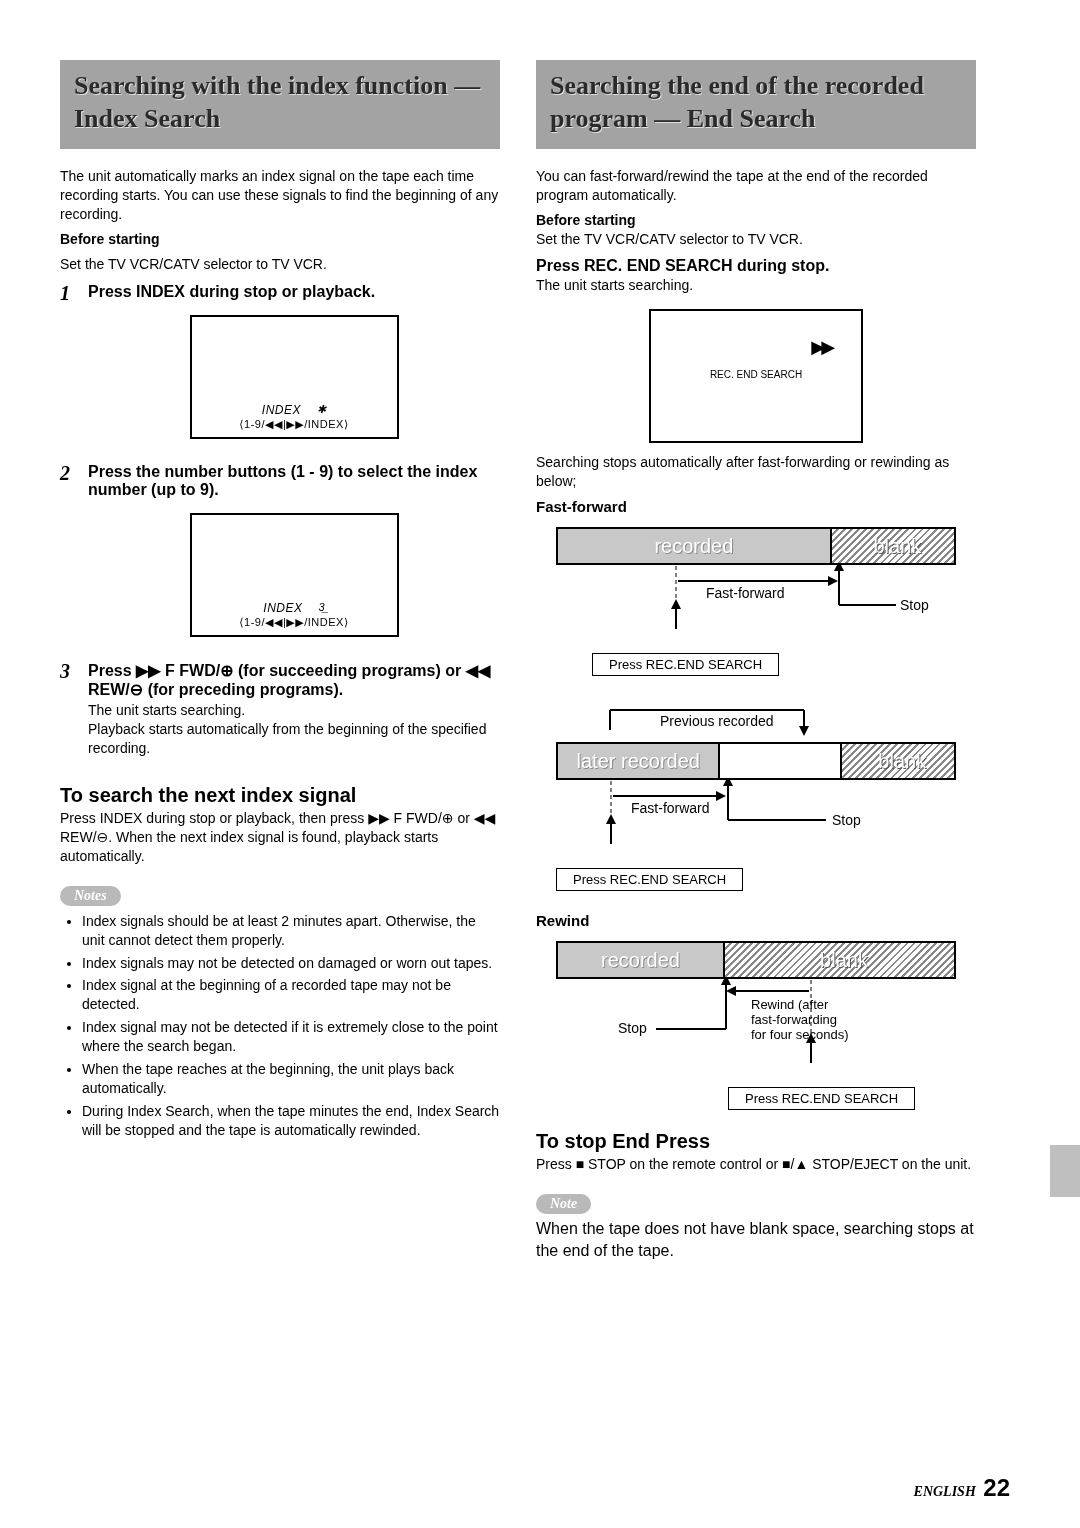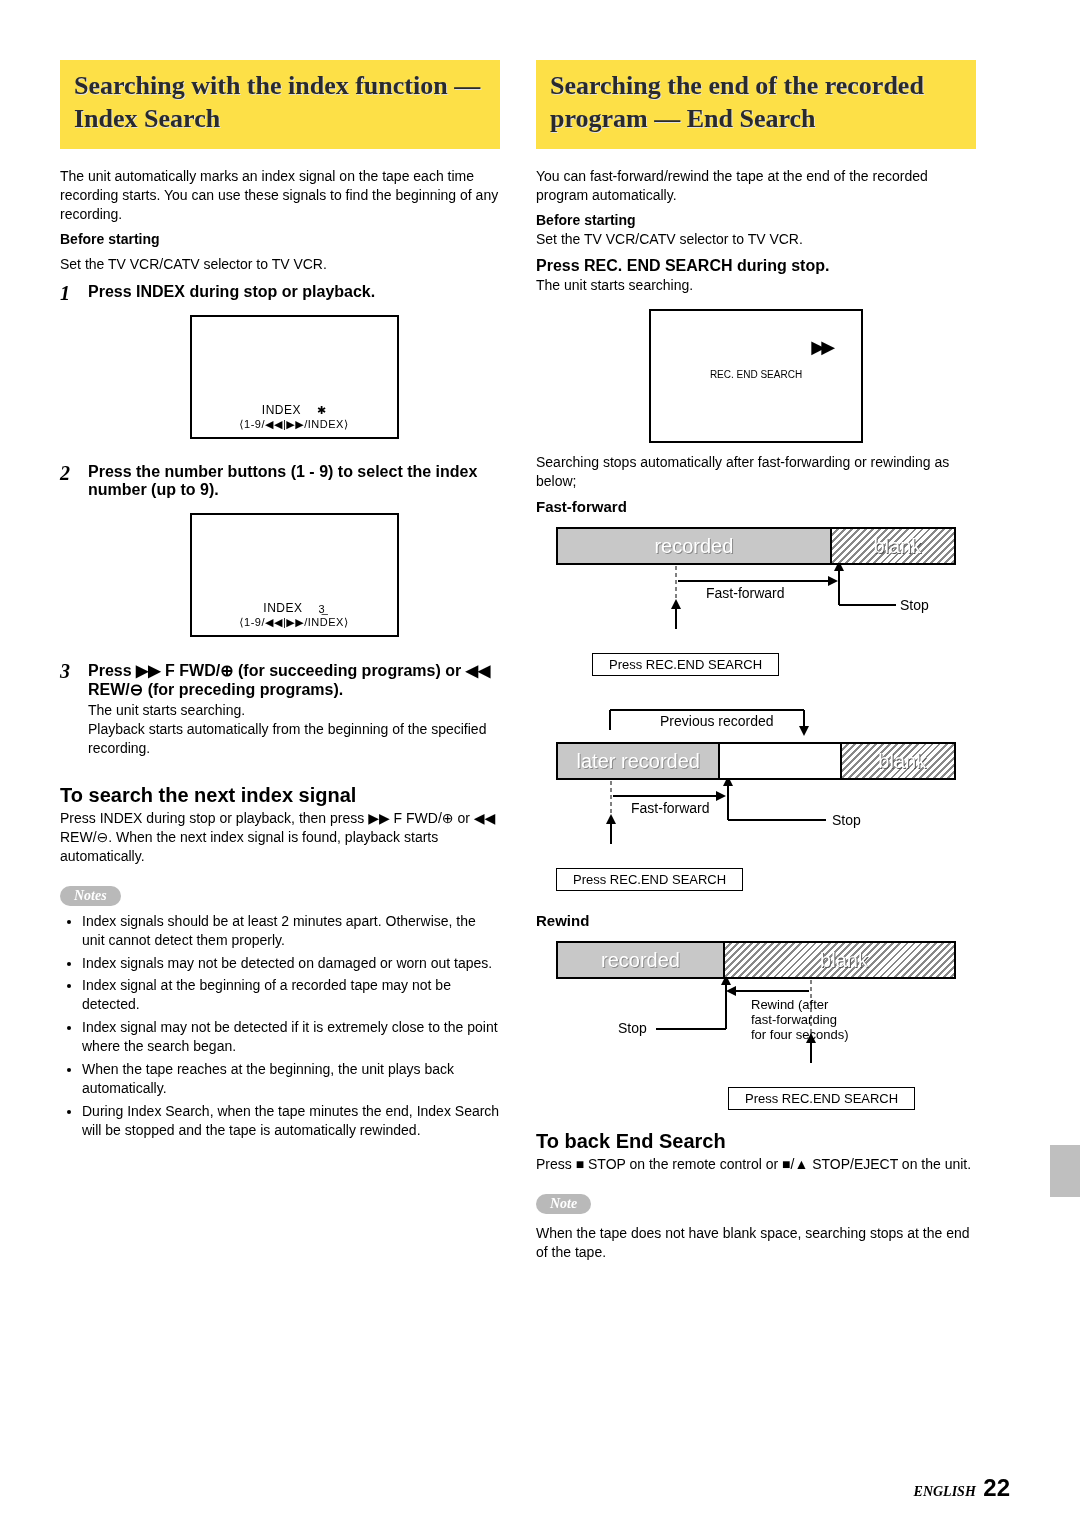--- a/index.html
+++ b/index.html
@@ -17,21 +17,21 @@
     padding: 60px 60px 40px 60px;
     position: relative;
     display: flex;
     gap: 36px;
   }
   .col {
     width: 440px;
     box-sizing: border-box;
   }
   h1.section {
-    background: #fde047;
+    background: #a3a3a3;
     margin: 0 0 18px 0;
     padding: 10px 14px 14px 14px;
     font-family: Georgia, "Times New Roman", serif;
     font-weight: bold;
     font-size: 26px;
     line-height: 1.25;
     color: #2a2a2a;
     text-shadow: 1px 1px 0 #e0e0e0;
     min-height: 60px;
   }
@@ -85,21 +85,21 @@
     font-family: Arial, sans-serif;
   }
   .lcd .idx {
     font-family: Arial, sans-serif;
     font-size: 12px;
     letter-spacing: 0.5px;
   }
   .lcd .tick {
     font-size: 11px;
   }
-  .lcd-row { display:flex; justify-content:center; align-items:flex-end; gap:16px; }
+  .lcd-row { display:flex; justify-content:center; align-items:flex-start; gap:16px;font-style:italic; }
   
   .endbox {
     border: 2px solid #000;
     width: 210px;
     height: 130px;
     margin: 14px auto 10px auto;
     position: relative;
   }
   .endbox .ff-icon {
     position: absolute;
@@ -319,24 +319,24 @@
 
         <text x="195" y="30" class="cap" style="font-size:13px">
           <tspan x="195" dy="0">Rewind (after</tspan>
           <tspan x="195" dy="15">fast-forwarding</tspan>
           <tspan x="195" dy="15">for four seconds)</tspan>
         </text>
       </svg>
       <div style="margin-top:-26px; margin-left:172px" class="boxlabel">Press REC.END SEARCH</div>
     </div>
 
-    <h2 class="subhead">To back End Search</h2>
+    <h2 class="subhead">To stop End Press</h2>
     <p style="margin-top:0">Press ■ STOP on the remote control or ■/▲ STOP/EJECT on the unit.</p>
 
     <div class="notes-pill">Note</div>
-    <p style="margin-top:6px;font-size:14px">When the tape does not have blank space, searching stops at the end of the tape.</p>
+    <p style="margin-top:0;font-size:16px">When the tape does not have blank space, searching stops at the end of the tape.</p>
   </div>
 
   <div class="footer">
     <span>ENGLISH</span>
     <span class="pg">22</span>
   </div>
 </div>
 
 </body></html>

